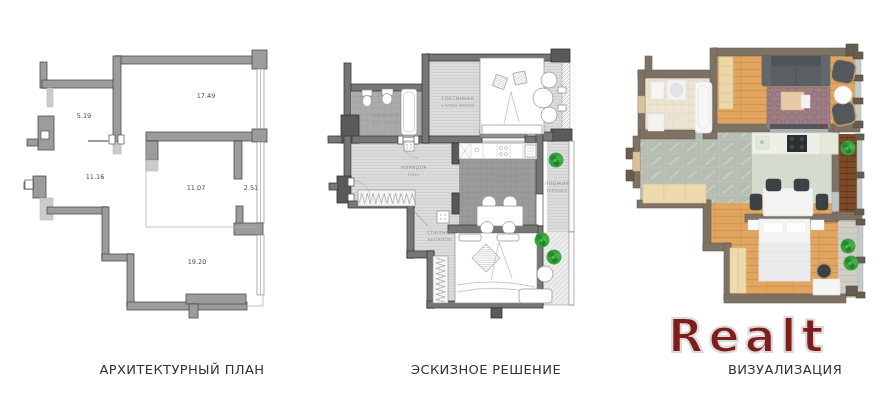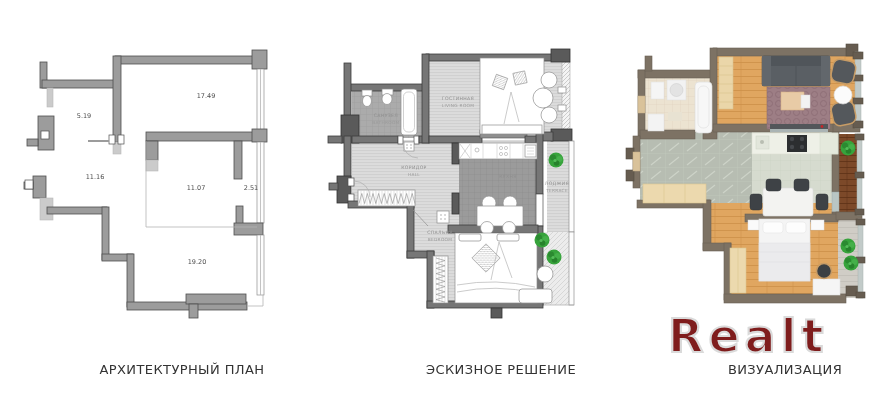--- a/index.html
+++ b/index.html
@@ -2,21 +2,21 @@
 <html><head>
 <meta charset="utf-8">
 <style>
   html,body{margin:0;padding:0;background:#ffffff;}
   body{width:895px;height:404px;position:relative;overflow:hidden;
        font-family:"DejaVu Sans","Liberation Sans",sans-serif;}
   #stage{position:absolute;inset:0;}
   .caption{position:absolute;top:349px;width:260px;text-align:center;
            font-size:13px;letter-spacing:0.4px;color:#333333;margin-top:13px;}
   #cap-arch{left:52px;}
-  #cap-sketch{left:371px;}
+  #cap-sketch{left:356px;}
   #cap-viz{left:655px;}
   #watermark{position:absolute;left:668px;top:309px;font-size:46px;font-weight:bold;
              letter-spacing:5px;color:#7f1d1d;-webkit-text-stroke:2.2px #dadada;
              user-select:none;}
   svg text{font-family:"DejaVu Sans","Liberation Sans",sans-serif;}
   .areaTxt{font-size:6.5px;fill:#4d4d4d;text-anchor:middle;}
   .roomRu{font-size:4.6px;fill:#8f8f8f;letter-spacing:0.35px;text-anchor:middle;}
   .roomEn{font-size:4.3px;fill:#9a9a9a;letter-spacing:0.3px;text-anchor:middle;}
   .aw{fill:#9c9c9c;stroke:#4f4f4f;stroke-width:0.8;}
   .awl{fill:#cbcbcb;stroke:#b9b9b9;stroke-width:0.6;}

